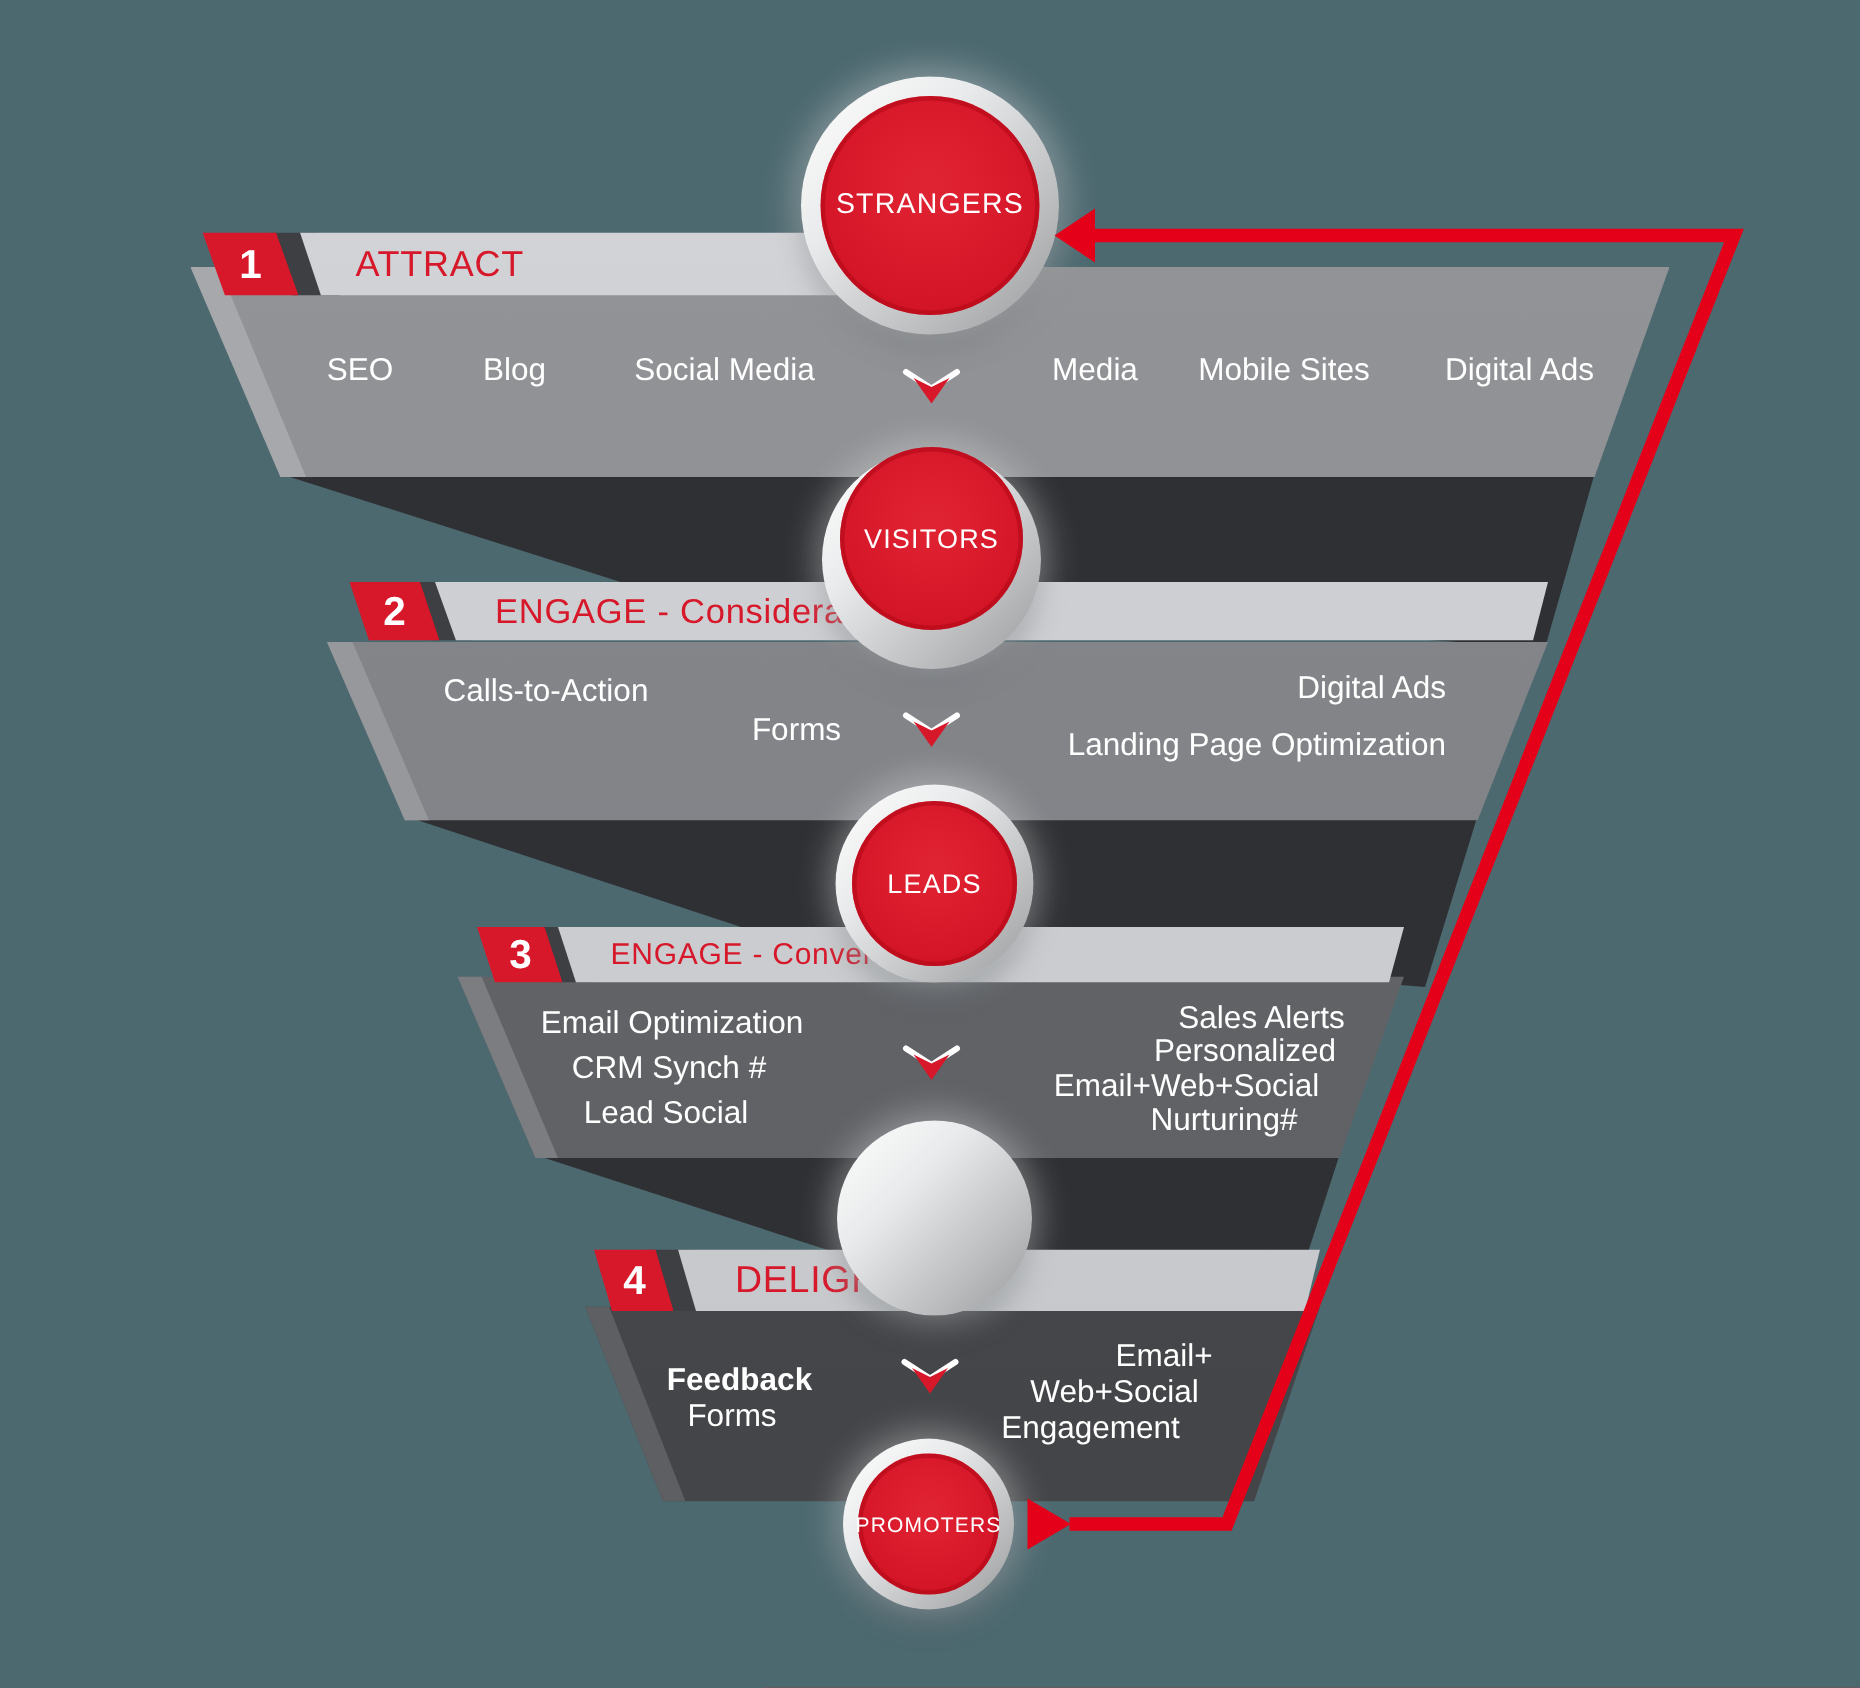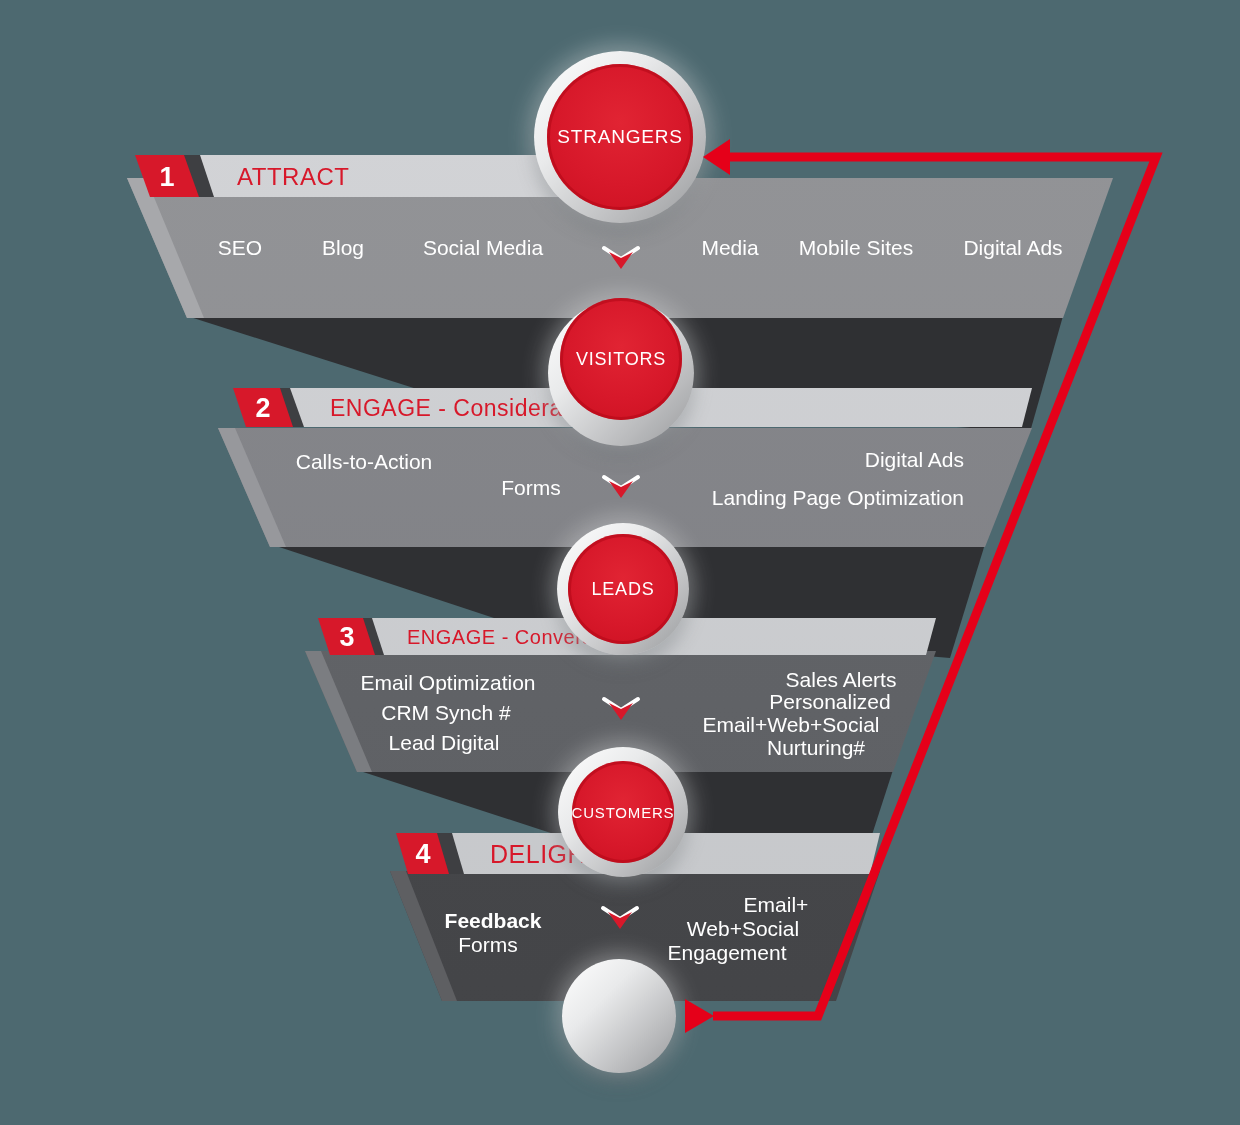--- a/index.html
+++ b/index.html
@@ -124,21 +124,21 @@
   <span class="it" style="left:856px; top:247px;">Mobile Sites</span>
   <span class="it" style="left:1013px; top:247px;">Digital Ads</span>
 
   <span class="it" style="left:352px; top:461px;margin-left:12px;">Calls-to-Action</span>
   <span class="it" style="left:531px; top:487px;">Forms</span>
   <span class="it-r" style="right:276px; top:459px;">Digital Ads</span>
   <span class="it-r" style="right:276px; top:497px;">Landing Page Optimization</span>
 
   <span class="it" style="left:448px; top:682px;">Email Optimization</span>
   <span class="it" style="left:446px; top:712px;">CRM Synch #</span>
-  <span class="it" style="left:444px; top:742px;">Lead Digital</span>
+  <span class="it" style="left:444px; top:742px;">Lead Social</span>
   <span class="it" style="left:841px; top:663px;margin-top:16px;">Sales Alerts</span>
   <span class="it" style="left:830px; top:701px;">Personalized</span>
   <span class="it" style="left:791px; top:724px;">Email+Web+Social</span>
   <span class="it" style="left:816px; top:747px;">Nurturing#</span>
 
   <span class="it" style="left:493px; top:920px;font-weight:bold;">Feedback</span>
   <span class="it" style="left:488px; top:944px;">Forms</span>
   <span class="it" style="left:776px; top:904px;">Email+</span>
   <span class="it" style="left:743px; top:928px;">Web+Social</span>
   <span class="it" style="left:727px; top:952px;">Engagement</span>
@@ -163,23 +163,23 @@
   <div class="ring" style="left:534px; top:51px; width:172px; height:172px;"></div>
   <div class="redc" style="left:547px; top:64px; width:146px; height:146px; font-size:19px;">STRANGERS</div>
 
   <div class="ring" style="left:548px; top:300px; width:146px; height:146px;"></div>
   <div class="redc" style="left:560px; top:298px; width:122px; height:122px; font-size:18px;">VISITORS</div>
 
   <div class="ring" style="left:557px; top:523px; width:132px; height:132px;"></div>
   <div class="redc" style="left:568px; top:534px; width:110px; height:110px; font-size:18px;">LEADS</div>
 
   <div class="ring" style="left:558px; top:747px; width:130px; height:130px;"></div>
-  <div class="redc" style="left:572px; top:761px; width:102px; height:102px; font-size:15px;">CUSTOMERS</div>
 
   <div class="ring" style="left:562px; top:959px; width:114px; height:114px;"></div>
+  <div class="redc" style="left:572px; top:969px; width:94px; height:94px; font-size:14px;">PROMOTERS</div>
 
   <svg id="arrow-svg" width="1240" height="1125" viewBox="0 0 1240 1125">
     <polyline points="713,1016 818,1016 1156,157 724,157" fill="none" stroke="#e50019" stroke-width="9" stroke-miterlimit="10"></polyline>
     <polygon points="703,157 730,139 730,175" fill="#e50019"></polygon>
     <polygon points="685,999 714,1016 685,1033" fill="#e50019"></polygon>
   </svg>
 
 </div>
 
 </body></html>

